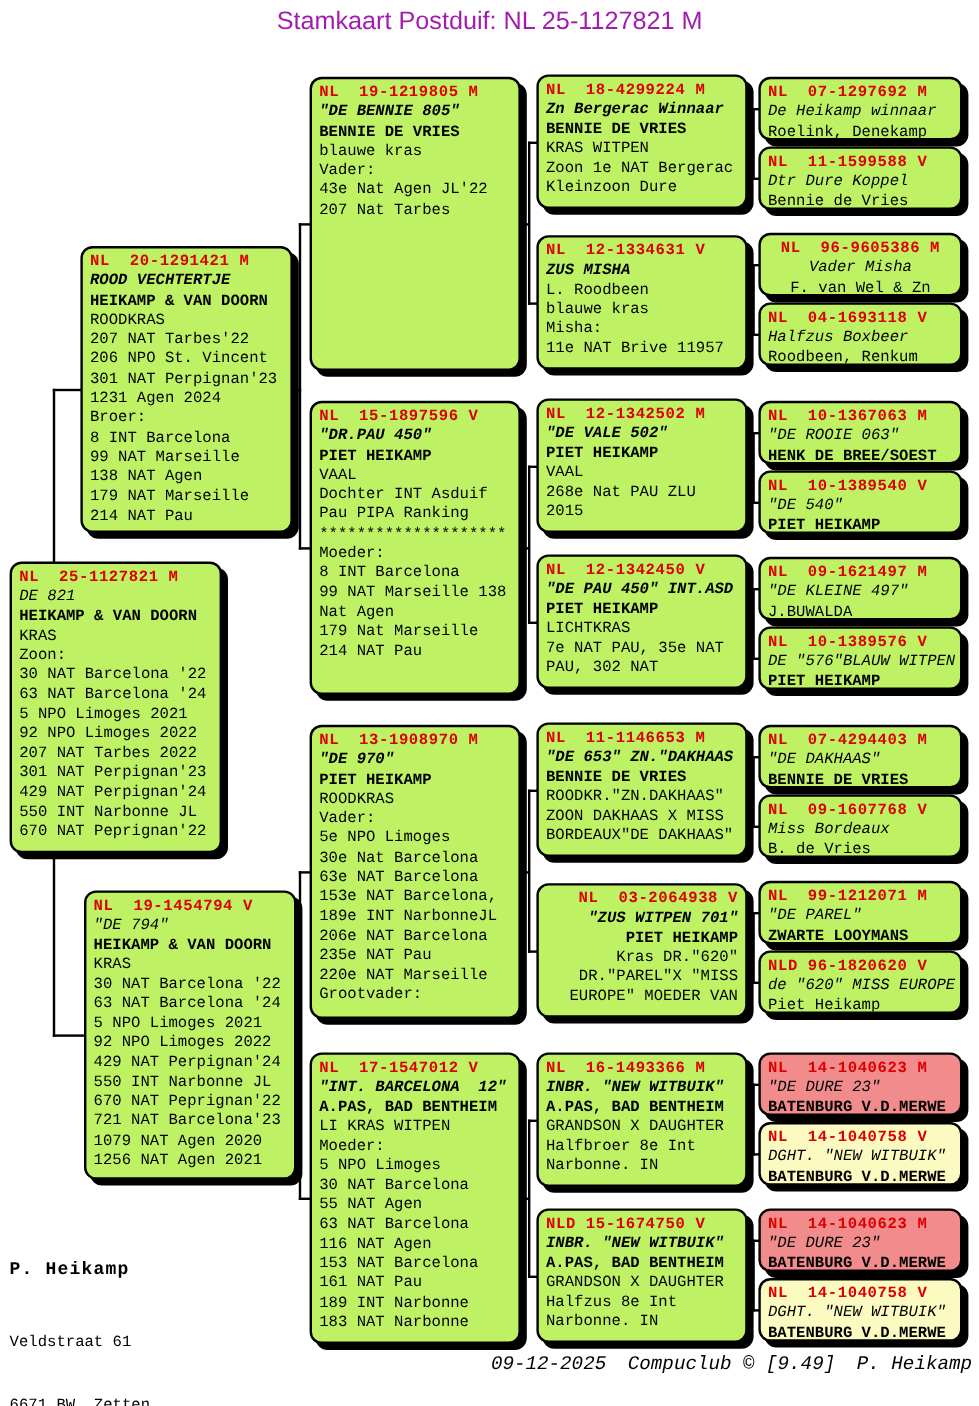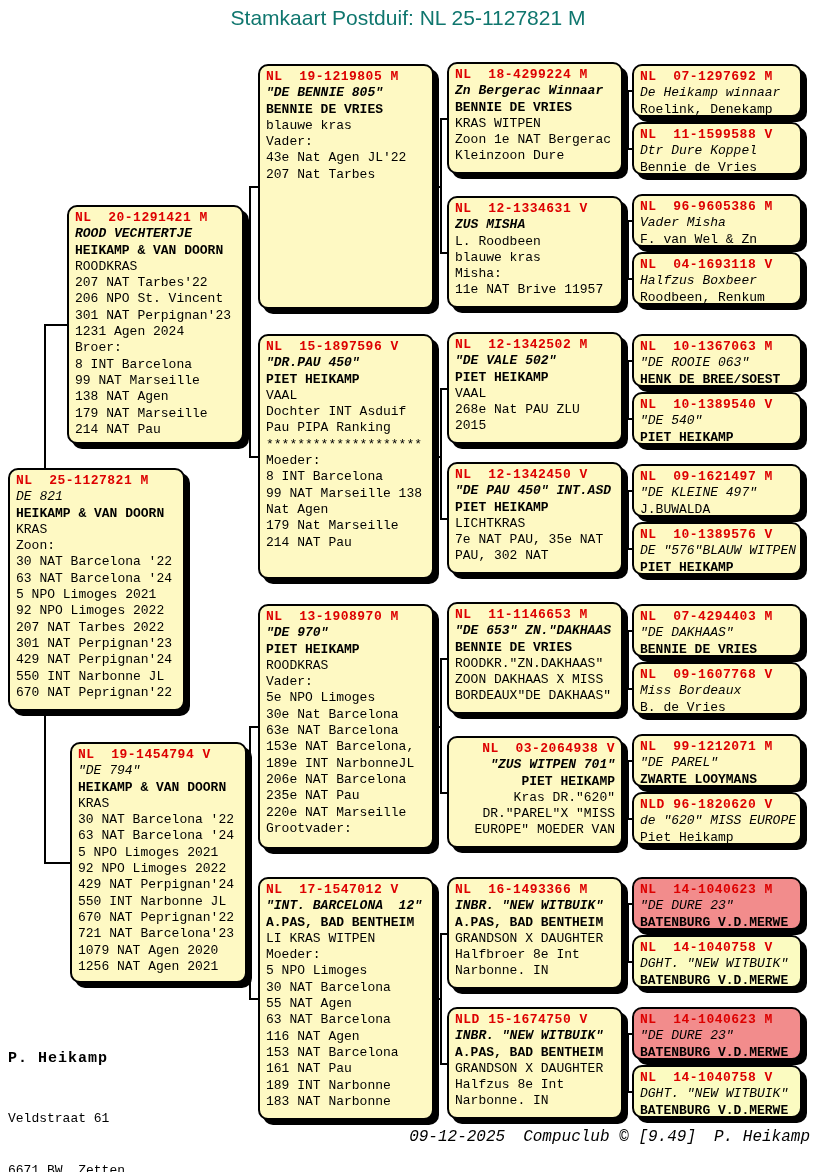--- a/index.html
+++ b/index.html
@@ -3,24 +3,24 @@
 <meta charset="utf-8">
 <style>
   html,body { margin:0; padding:0; background:#ffffff; }
   #card {
     position:relative; width:816px; height:1172px; background:#fff;
     font-family:"Liberation Mono","DejaVu Sans Mono",monospace; overflow:hidden;
   }
   #title {
     position:absolute; top:6px; left:0; width:816px; text-align:center;
     font-family:"Liberation Sans","DejaVu Sans",sans-serif;
-    font-size:21px; font-weight:normal; color:#0f766e; margin:0;
+    font-size:21px; font-weight:normal; color:#a21caf; margin:0;
   }
   .box {
-    position:absolute; background:#fef9c3; border:2px solid #000; border-radius:10px;
+    position:absolute; background:#bef264; border:2px solid #000; border-radius:10px;
     box-shadow:5px 5px 0 #000; padding:3px 6px; font-size:13px; line-height:16.3px;
     white-space:pre; overflow:hidden; z-index:2; box-sizing:border-box; color:#000;
   }
   .ln.ring { color:#dd0000; font-weight:bold; letter-spacing:0.5px; }
   .ln.bit  { font-style:italic; font-weight:bold; }
   .ln.it   { font-style:italic; }
   .ln.b    { font-weight:bold; }
   .conn { position:absolute; background:#000; z-index:1; }
 
   
@@ -34,21 +34,21 @@
   [data-box="ggp1"]{left:447px; top:62px;   width:176px; height:112px;}
   [data-box="ggp2"]{left:447px; top:196px;  width:176px; height:112px;}
   [data-box="ggp3"]{left:447px; top:332px;  width:176px; height:112px;}
   [data-box="ggp4"]{left:447px; top:462px;  width:176px; height:112px;}
   [data-box="ggp5"]{left:447px; top:602px;  width:176px; height:112px;}
   [data-box="ggp6"]{left:447px; top:736px;  width:176px; height:112px;text-align:right;}
   [data-box="ggp7"]{left:447px; top:877px;  width:176px; height:112px;}
   [data-box="ggp8"]{left:447px; top:1007px; width:176px; height:112px;}
   [data-box="g3p1"] {left:632px; top:64px;   width:170px; height:53px;}
   [data-box="g3p2"] {left:632px; top:122px;  width:170px; height:53px;}
-  [data-box="g3p3"] {left:632px; top:194px;  width:170px; height:53px;}
+  [data-box="g3p3"] {left:632px; top:194px;  width:170px; height:53px;text-align:center;}
   [data-box="g3p4"] {left:632px; top:252px;  width:170px; height:53px;font-family:Liberation Mono, monospace;}
   [data-box="g3p5"] {left:632px; top:334px;  width:170px; height:53px;}
   [data-box="g3p6"] {left:632px; top:392px;  width:170px; height:53px;}
   [data-box="g3p7"] {left:632px; top:464px;  width:170px; height:53px;}
   [data-box="g3p8"] {left:632px; top:522px;  width:170px; height:53px;}
   [data-box="g3p9"] {left:632px; top:604px;  width:170px; height:53px;}
   [data-box="g3p10"]{left:632px; top:662px;  width:170px; height:53px;}
   [data-box="g3p11"]{left:632px; top:734px;  width:170px; height:53px;}
   [data-box="g3p12"]{left:632px; top:792px;  width:170px; height:53px;}
   [data-box="g3p13"]{left:632px; top:877px;  width:170px; height:53px;}

